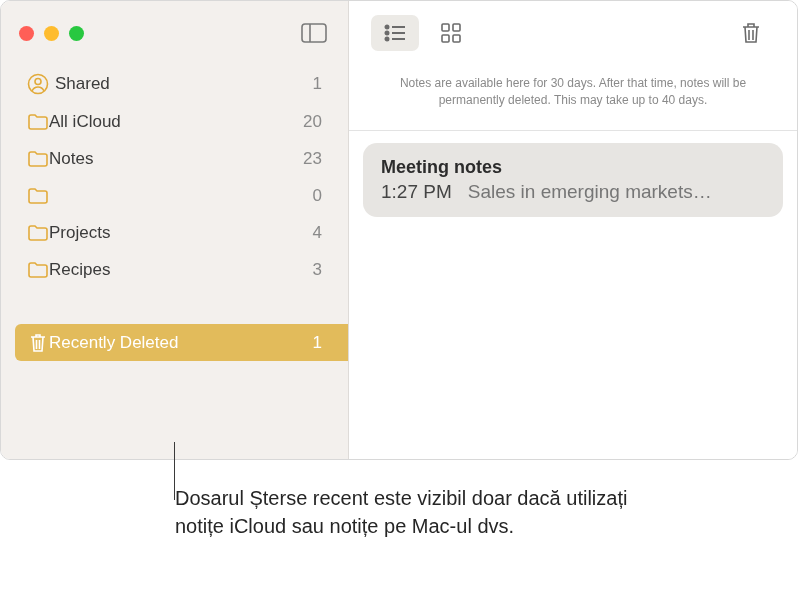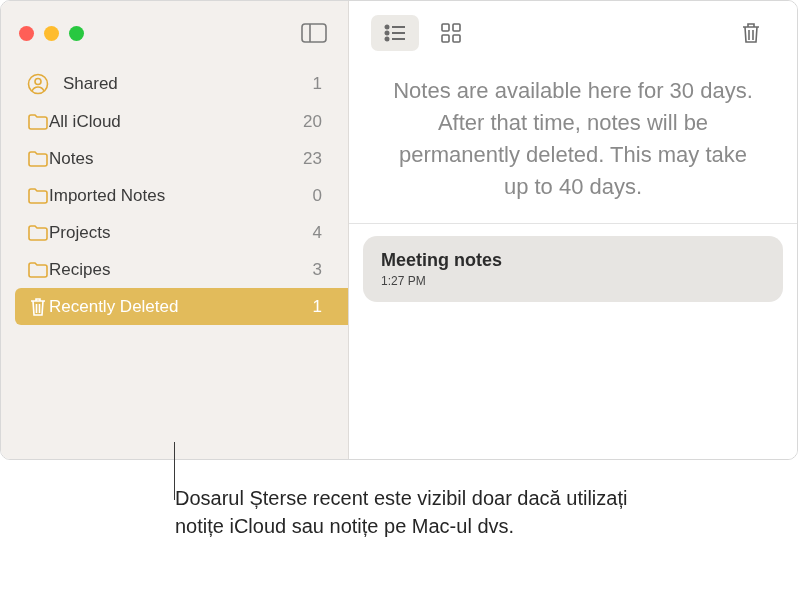--- a/index.html
+++ b/index.html
@@ -45,21 +45,21 @@
   .dot.green { background: #28c840; }
   .sidebar-toggle {
     margin-left: auto;
     width: 32px; height: 24px;
     display:flex; align-items:center; justify-content:center;
     color:#6f6f6f;
   }
   .shared-row {
     display:flex; align-items:center;
     padding: 8px 26px 8px 26px;
-    gap: 14px;
+    gap: 6px;
     font-size: 17px;
     color:#3b3b3b;
   }
   .shared-row .count { margin-left:auto; color:#8a8a8a; font-size:17px;}
   .section-header {
     padding: 18px 26px 6px 26px;
     font-size: 15px;
     color:#8d8a85;
     font-weight: normal;
   }
@@ -72,20 +72,21 @@
     color:#3b3b3b;
     height: 37px;
   }
   .folder-row .count { margin-left:auto; color:#8a8a8a; font-size:17px;}
   .folder-row.selected {
     background: #e2bb5b;
     color:#fff;
     border-radius: 6px 0 0 6px;
     margin-left: 14px;
     padding-left: 12px;
+    margin-top: 36px;
   }
   .folder-row.selected .count { color:#fff; }
   .folder-row.selected svg { stroke:#fff; fill:none;}
   .folder-icon { width:22px; height:18px; display:inline-flex; align-items:center; justify-content:center; }
   .shared-icon { width:22px; height:22px; display:inline-flex; align-items:center; justify-content:center; }
   .trash-icon-side { width:22px; height:22px; display:inline-flex; align-items:center; justify-content:center; }
 
   
   .main {
     flex:1;
@@ -102,33 +103,33 @@
     width:48px; height:36px;
     border-radius:7px;
     display:flex; align-items:center; justify-content:center;
     color:#6b6b6b;
   }
   .tbtn.active { background:#eceae6; }
   .tbtn.trash { margin-left:auto; }
   .info-text {
     text-align:center;
     color:#8a8a8a;
-    font-size:22px;
+    font-size:12px;
     padding: 10px 36px 20px 36px;
     line-height:1.45;
   }
   .divider { height:1px; background:#e3e3e3; margin: 0 0 0 0;}
   .note-row {
     margin: 12px 14px;
     background:#e7e5e2;
     border-radius:14px;
     padding: 14px 18px 14px 18px;
   }
   .note-title { font-weight:600; font-size:18px; color:#2c2c2c; }
-  .note-sub { display:flex; gap:16px; margin-top:3px; font-size:12px; color:#444;}
+  .note-sub { display:flex; gap:16px; margin-top:3px; font-size:19px; color:#444;}
   .note-sub .snip { color:#767676; overflow:hidden; text-overflow:ellipsis; white-space:nowrap;}
 
   
   .callout-line {
     position:absolute;
     width:1px; height:58px;
     background:#3a3a3a;
     left:174px; top:442px;
   }
   .callout-text {
@@ -191,21 +192,20 @@
         </span>
         <span>Notes</span>
         <span class="count">23</span>
       </li>
       <li class="folder-row">
         <span class="folder-icon">
           <svg width="22" height="18" viewBox="0 0 22 18" fill="none" stroke="#e2ab3b" stroke-width="1.6">
               <path d="M2 4c0-1 1-2 2-2h4l2 2h8c1 0 2 1 2 2v8c0 1-1 2-2 2H4c-1 0-2-1-2-2V4z"></path>
             </svg>
         </span>
-        <span>Imported Notes</span>
         <span class="count">0</span>
       </li>
       <li class="folder-row">
         <span class="folder-icon">
           <svg width="22" height="18" viewBox="0 0 22 18" fill="none" stroke="#e2ab3b" stroke-width="1.6">
               <path d="M2 4c0-1 1-2 2-2h4l2 2h8c1 0 2 1 2 2v8c0 1-1 2-2 2H4c-1 0-2-1-2-2V4z"></path>
             </svg>
         </span>
         <span>Projects</span>
         <span class="count">4</span>
@@ -262,20 +262,21 @@
       </div>
     </div>
 
     <div class="info-text">Notes are available here for 30 days. After that time, notes will be permanently deleted. This may take up to 40 days.</div>
     <div class="divider"></div>
 
     <div class="note-row">
       <div class="note-title">Meeting notes</div>
       <div class="note-sub">
         <span>1:27 PM</span>
+        <span class="snip">Sales in emerging markets…</span>
       </div>
     </div>
   </main>
 
 </div>
 
 <div class="callout-line"></div>
 <div class="callout-text">Dosarul Șterse recent este vizibil doar dacă utilizați notițe iCloud sau notițe pe Mac-ul dvs.</div>
 
 </body></html>

